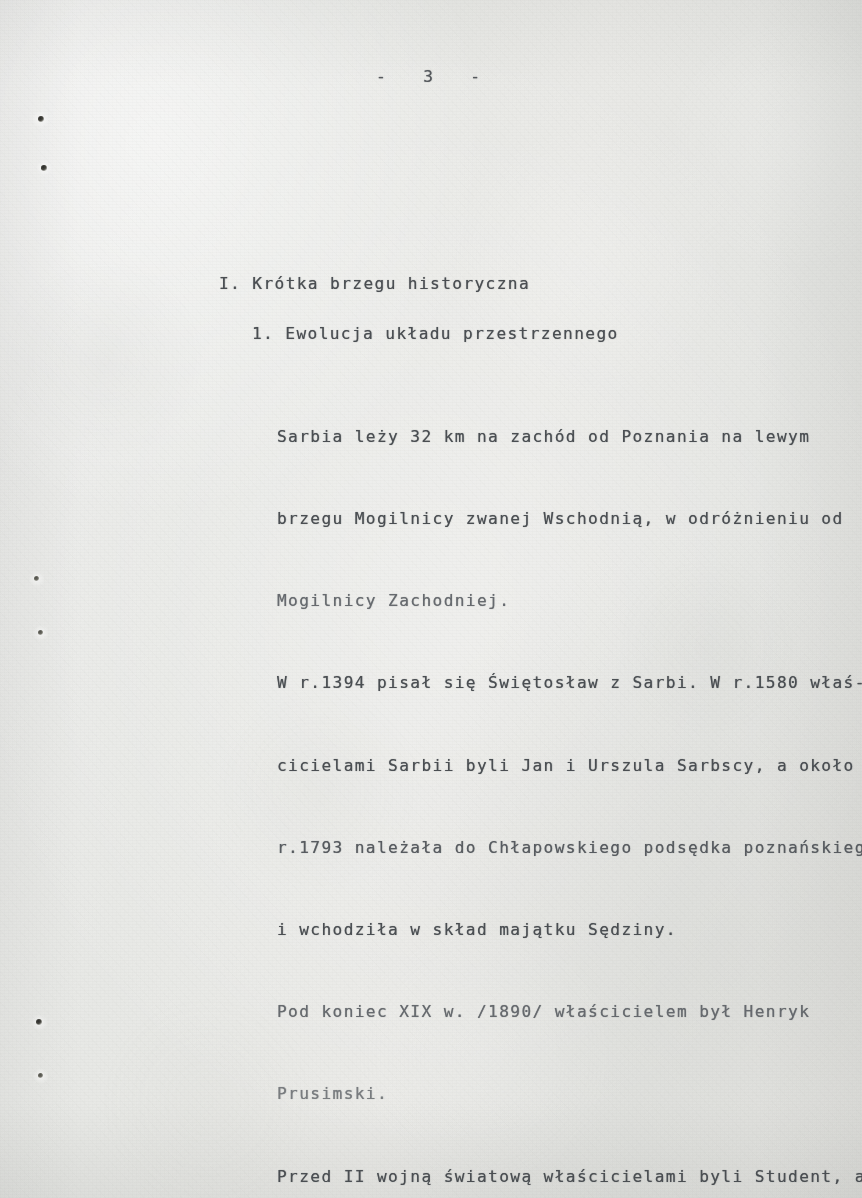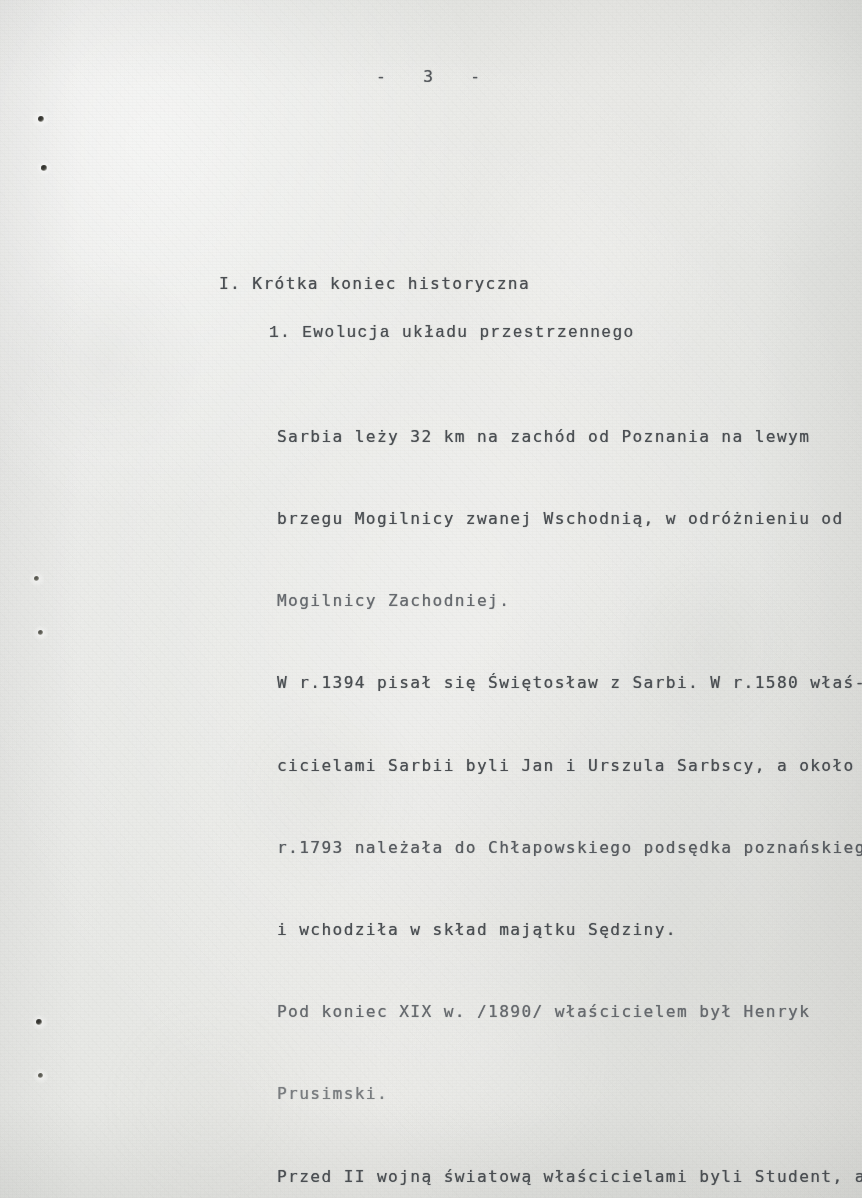--- a/index.html
+++ b/index.html
@@ -90,22 +90,21 @@
     color: #55595d;
   }
 
   .heading-1 {
     top: 270px;
     left: 219px;
   }
 
   .heading-2 {
     top: 320px;
-    left: 269px;
-    font-family: Liberation Mono, monospace;
+    left: 252px;
   }
 
   .body-block {
     top: 368px;
     left: 277px;
   }
 
   .body-block .ln {
     display: block;
     height: 27.4px;
@@ -157,21 +156,21 @@
   <div class="halo" style="left:31px;  top:1014px; width:17px; height:17px;"></div>
   <div class="speck" style="left:36px;  top:1019px; width:6px;  height:6px;"></div>
 
   <div class="halo" style="left:33px;  top:1068px; width:16px; height:16px;"></div>
   <div class="speck lite" style="left:38px; top:1073px; width:5px; height:5px;"></div>
 
   <div class="content">
 
     <div class="tw page-number">-  3  -</div>
 
-    <div class="tw heading-1">I. Krótka koniec historyczna</div>
+    <div class="tw heading-1">I. Krótka brzegu historyczna</div>
 
     <div class="tw heading-2">1. Ewolucja układu przestrzennego</div>
 
     <div class="tw body-block">
       <span class="ln">Sarbia leży 32 km na zachód od Poznania na lewym</span>
       <span class="ln">brzegu Mogilnicy zwanej Wschodnią, w odróżnieniu od</span>
       <span class="ln f1">Mogilnicy Zachodniej.</span>
       <span class="ln">W r.1394 pisał się Świętosław z Sarbi. W r.1580 właś-</span>
       <span class="ln">cicielami Sarbii byli Jan i Urszula Sarbscy, a około</span>
       <span class="ln f2">r.1793 należała do Chłapowskiego podsędka poznańskiego</span>

